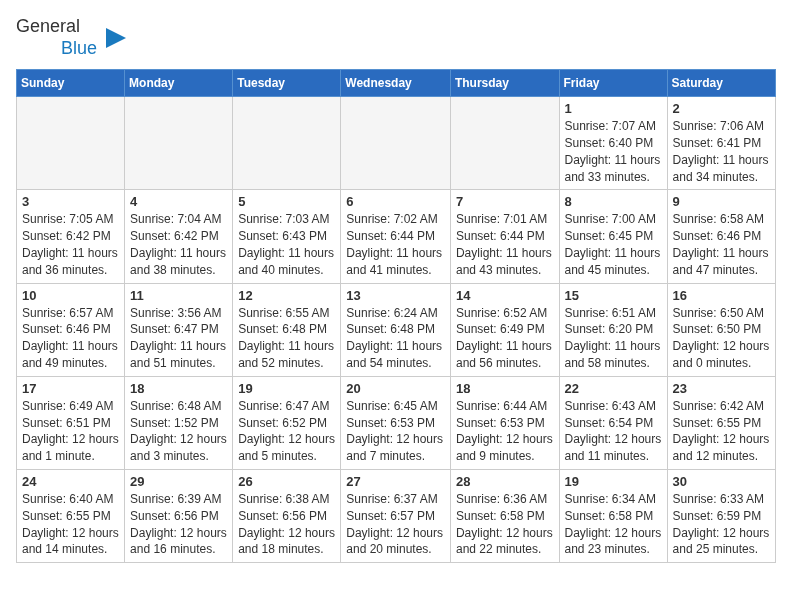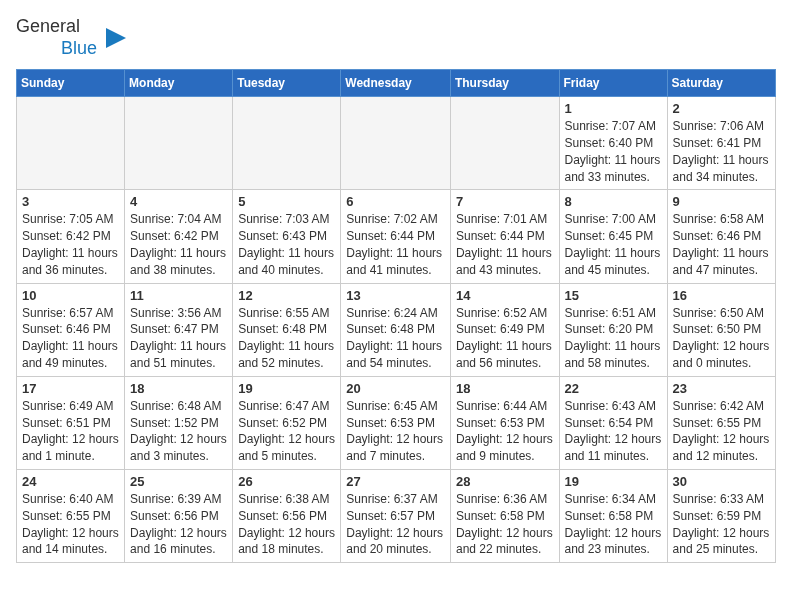--- a/index.html
+++ b/index.html
@@ -282,21 +282,21 @@
       </tr>
       <tr>
         <td>
           <span class="day-number">24</span>
           <div class="day-info">Sunrise: 6:40 AM
 Sunset: 6:55 PM
 Daylight: 12 hours
 and 14 minutes.</div>
         </td>
         <td>
-          <span class="day-number">25</span>
+          <span class="day-number">29</span>
           <div class="day-info">Sunrise: 6:39 AM
 Sunset: 6:56 PM
 Daylight: 12 hours
 and 16 minutes.</div>
         </td>
         <td>
           <span class="day-number">26</span>
           <div class="day-info">Sunrise: 6:38 AM
 Sunset: 6:56 PM
 Daylight: 12 hours

